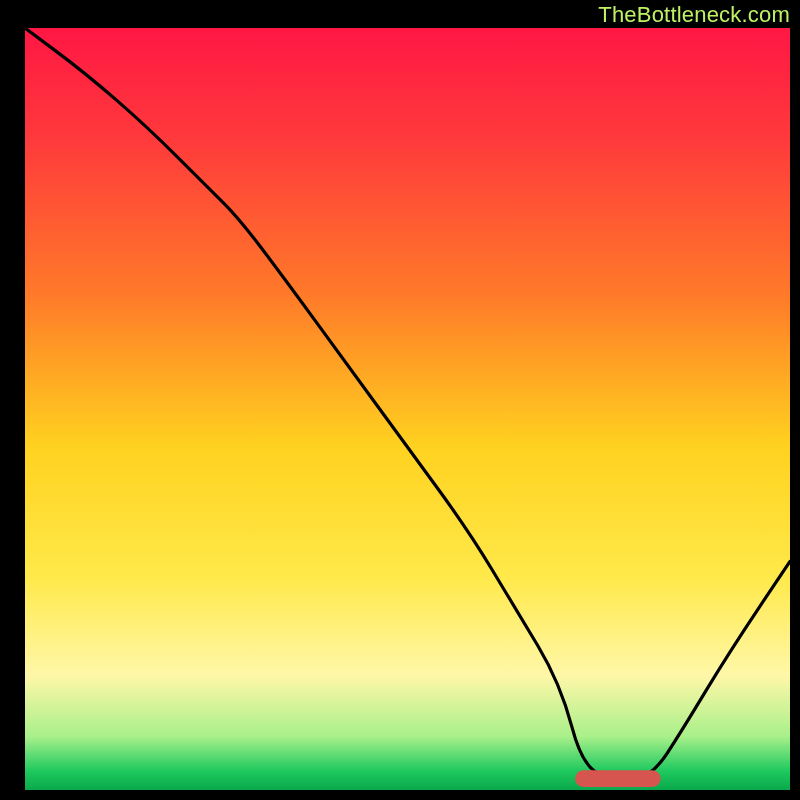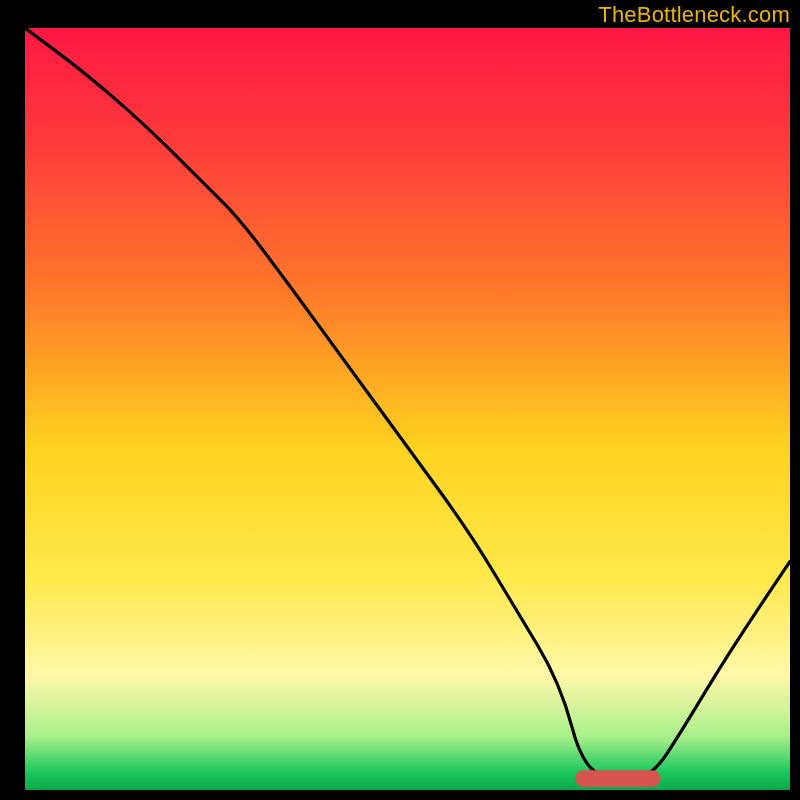--- a/index.html
+++ b/index.html
@@ -14,21 +14,21 @@
   .outer {
     position: relative;
     width: 800px;
     height: 800px;
     background: #000000;
   }
   .watermark {
     position: absolute;
     top: 2px;
     right: 10px;
-    color: #eab308;
+    color: #bef264;
     font-size: 22px;
     font-weight: 500;
     letter-spacing: 0.2px;
     z-index: 5;
   }
   svg.plot {
     position: absolute;
     left: 0;
     top: 0;
     width: 800px;

